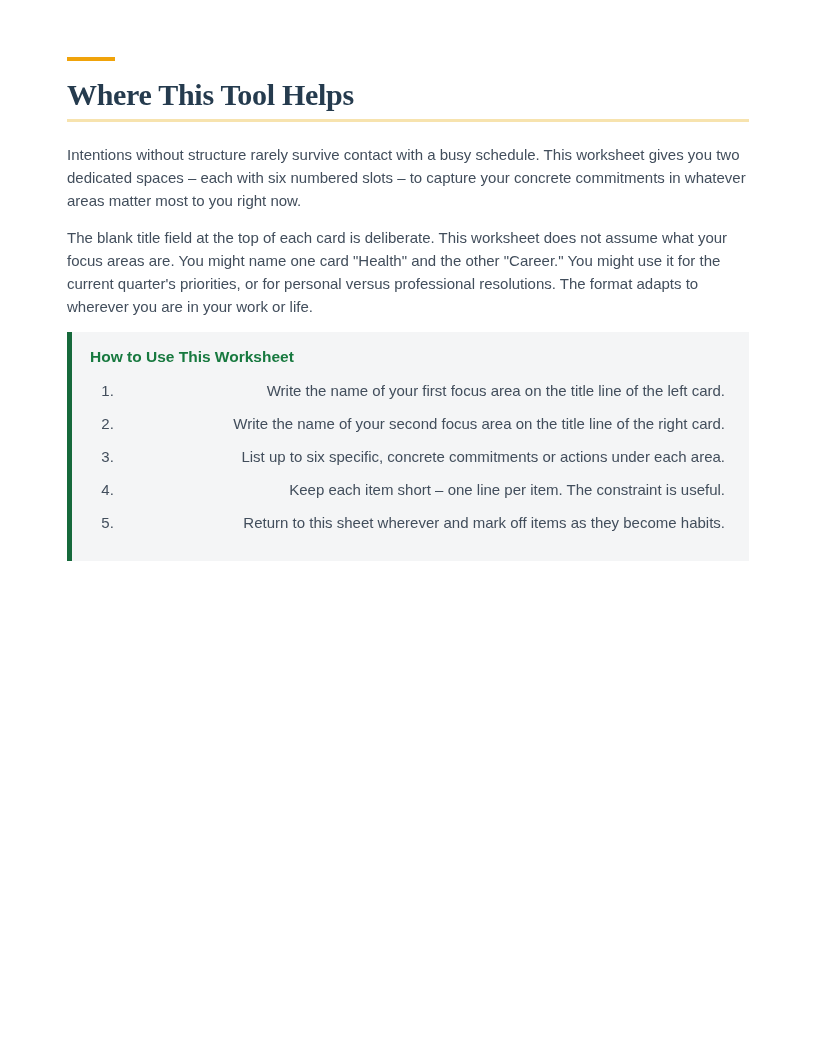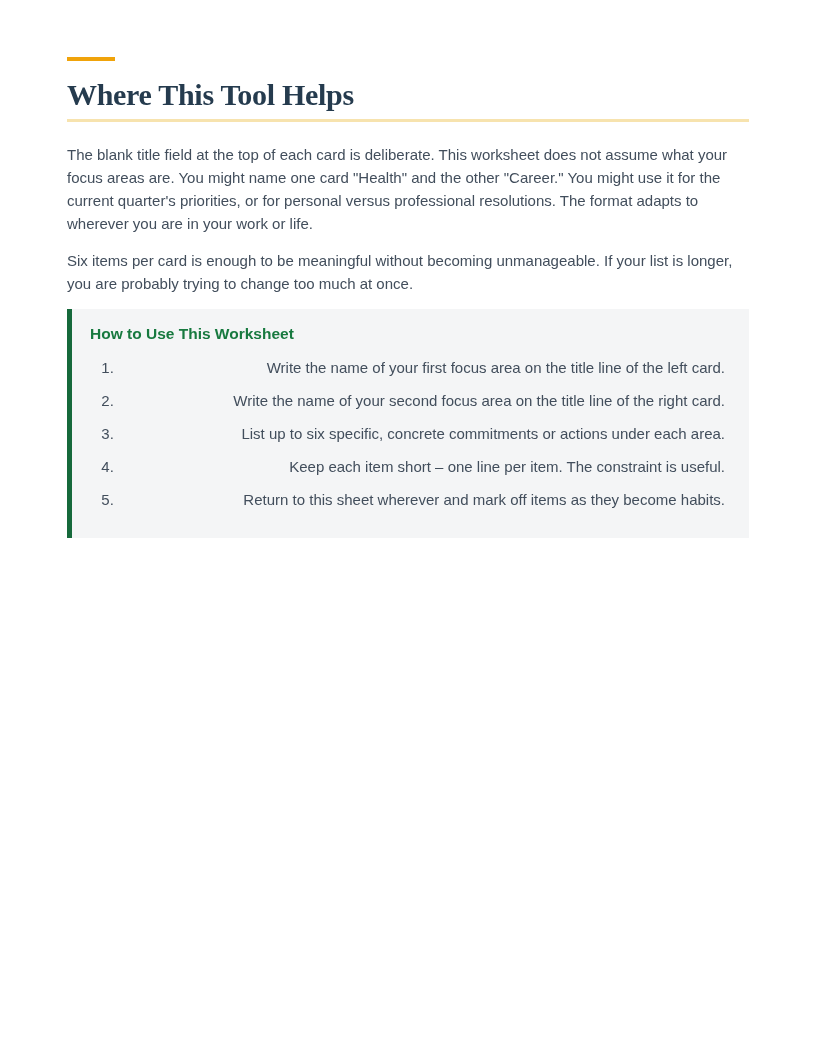--- a/index.html
+++ b/index.html
@@ -114,22 +114,22 @@
 <div class="page">
 
   <div class="content">
 
     <div class="accent-bar"></div>
 
     <h1 class="page-title">Where This Tool Helps</h1>
 
     <div class="title-underline"></div>
 
+    <p class="body-para">Intentions without structure rarely survive contact with a busy schedule. This worksheet gives you two dedicated spaces – each with six numbered slots – to capture your concrete commitments in whatever areas matter most to you right now.</p>
     <p class="body-para">The blank title field at the top of each card is deliberate. This worksheet does not assume what your focus areas are. You might name one card "Health" and the other "Career." You might use it for the current quarter's priorities, or for personal versus professional resolutions. The format adapts to wherever you are in your work or life.</p>
-    <p class="body-para">Six items per card is enough to be meaningful without becoming unmanageable. If your list is longer, you are probably trying to change too much at once.</p>
 
     <div class="callout">
       <div class="callout-heading">How to Use This Worksheet</div>
       <ol class="instruction-list">
         <li>Write the name of your first focus area on the title line of the left card.</li>
         <li>Write the name of your second focus area on the title line of the right card.</li>
         <li>List up to six specific, concrete commitments or actions under each area.</li>
         <li>Keep each item short – one line per item. The constraint is useful.</li>
         <li>Return to this sheet wherever and mark off items as they become habits.</li>
       </ol>

